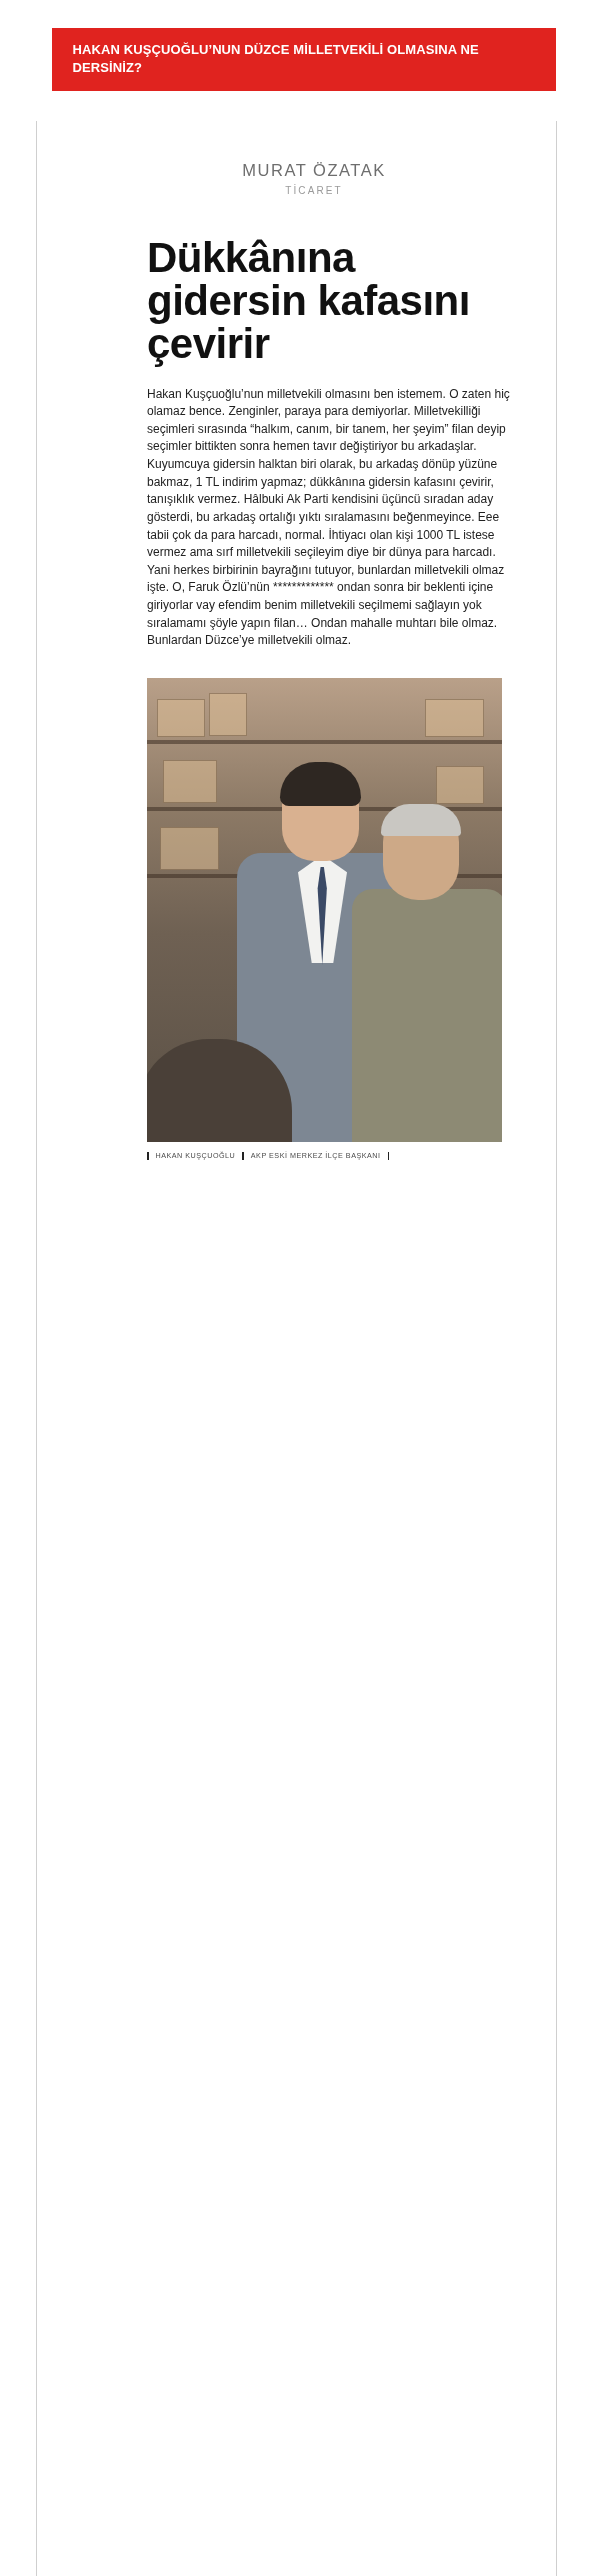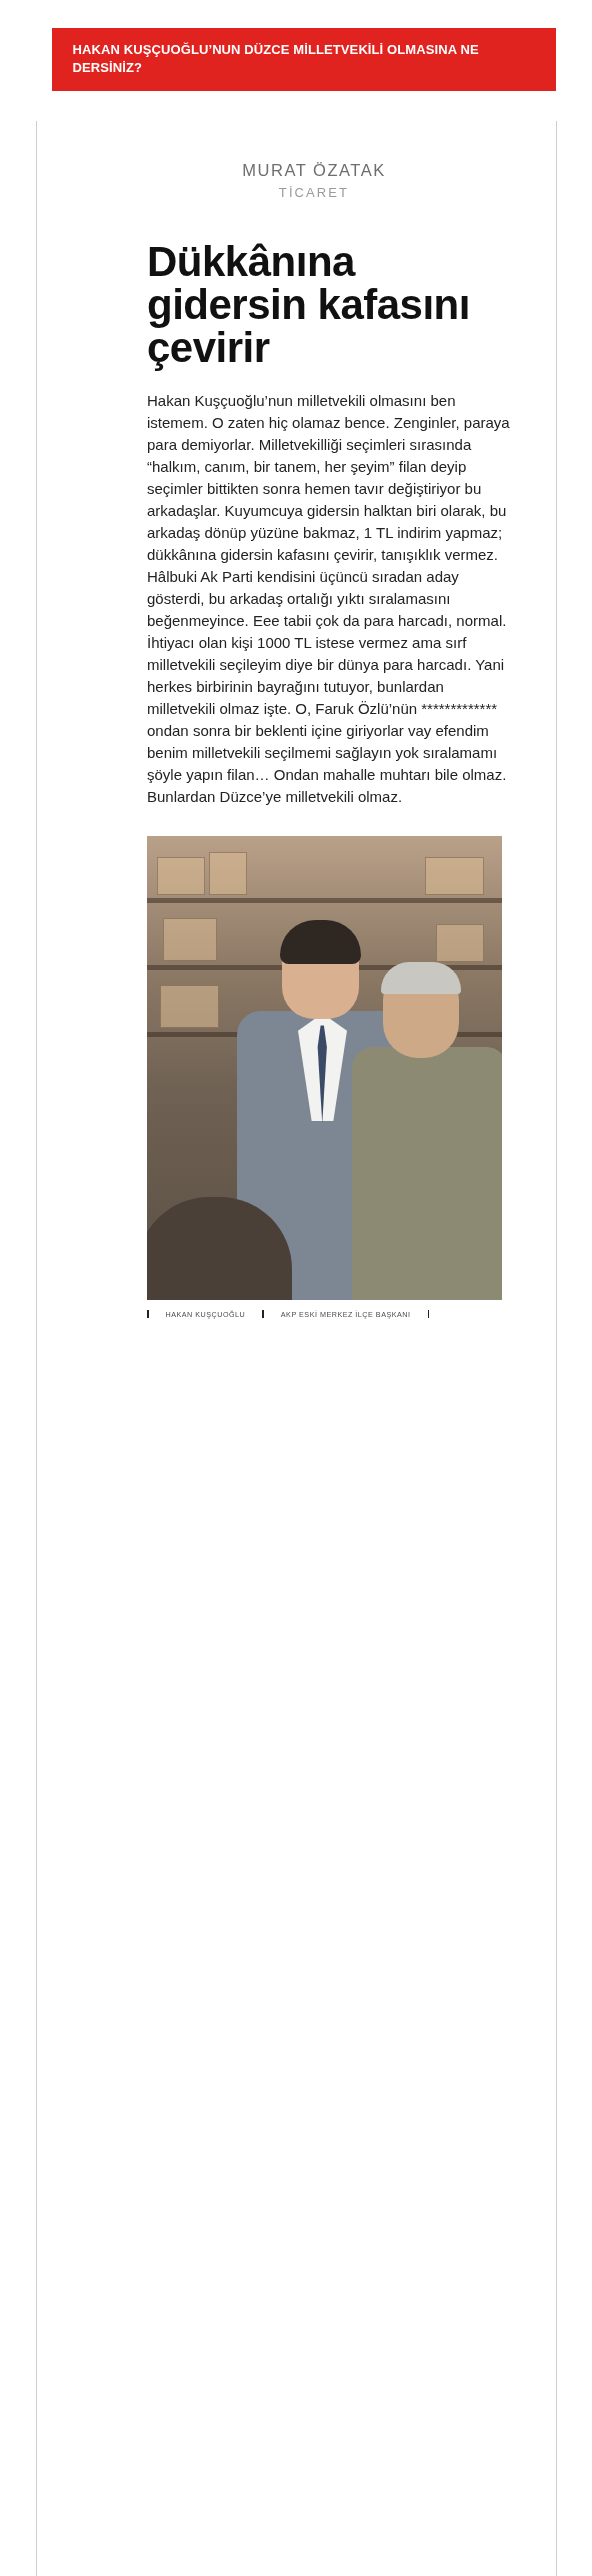--- a/index.html
+++ b/index.html
@@ -52,41 +52,41 @@
     padding-left: 36px;
   }
   .byline-name {
     font-size: 16.5px;
     letter-spacing: 1.5px;
     color: #6e6e6e;
     text-transform: uppercase;
   }
   .byline-role {
     margin-top: 5.2px;
-    font-size: 13px;
+    font-size: 10px;
     letter-spacing: 2.1px;
     color: #9a9a9a;
     text-transform: uppercase;
   }
 
   .content {
     margin: 41px 77px 0 147px;
   }
 
   .headline {
     font-size: 42px;
     line-height: 1.02;
     font-weight: bold;
     letter-spacing: -0.5px;
     color: #111111;
     margin: 0 0 20px 0;
   }
 
   .body-text {
-    font-size: 15px;
+    font-size: 12px;
     line-height: 1.47;
     color: #222222;
     margin: 0;
   }
   .body-text p {
     margin: 0;
   }
 
   .photo-wrap {
     margin: 28px 0 0 0;
@@ -194,21 +194,21 @@
     left: -10.3px; bottom: -20.6px;
     width: 155px; height: 124px;
     background: #4a4038;
     border-radius: 72px 72px 0 0;
   }
 
   .caption {
     margin-top: 9.3px;
     display: flex;
     align-items: center;
-    gap: 17px;
+    gap: 7px;
     font-size: 7.2px;
     letter-spacing: 0.5px;
     color: #4a4a4a;
     text-transform: uppercase;
   }
   .cap-bar {
     display: inline-block;
     width: 1.5px;
     height: 8.2px;
     background: #222222;

